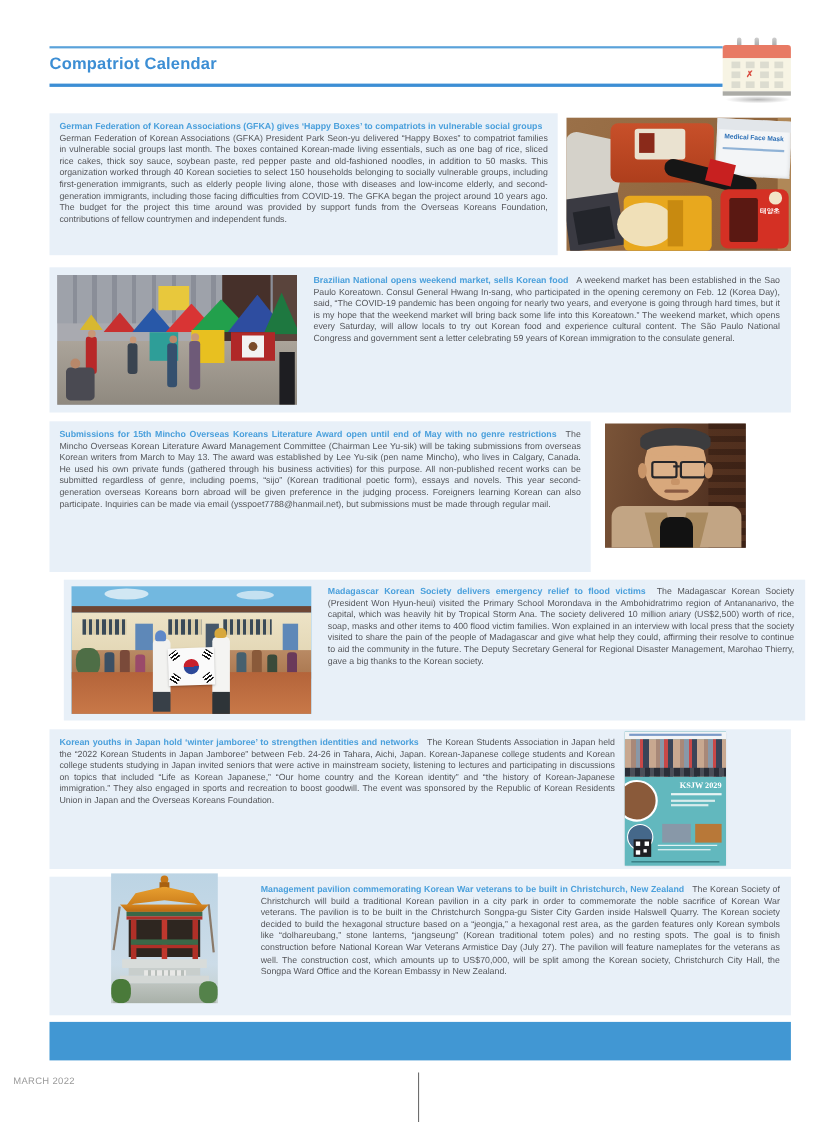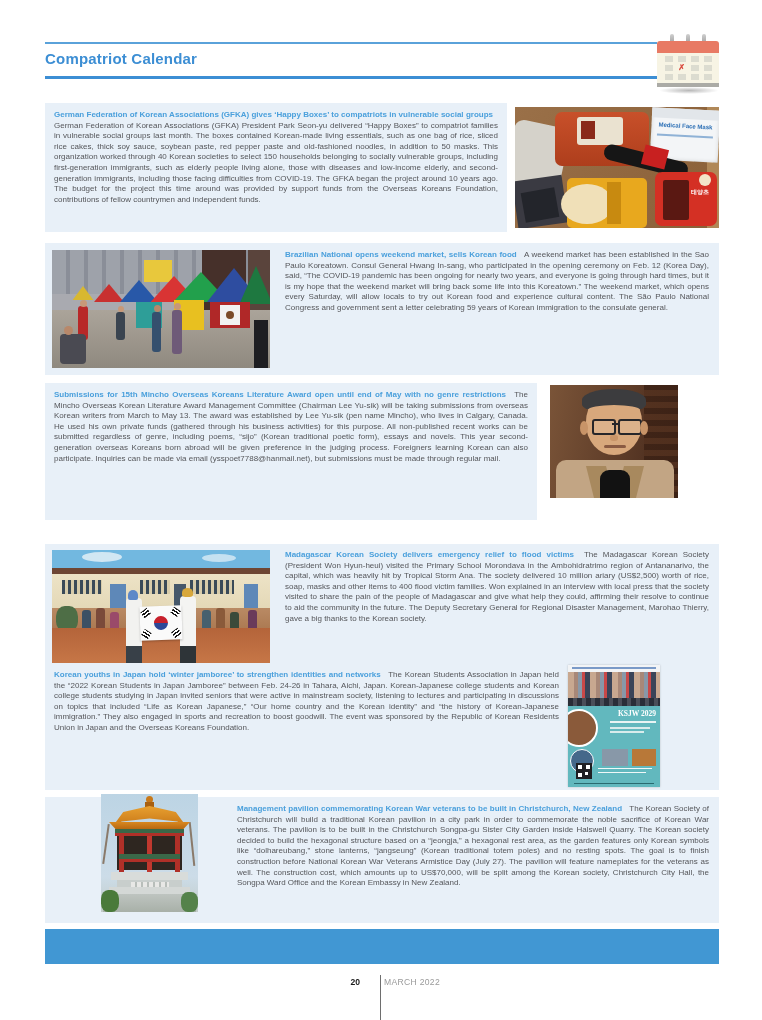--- a/index.html
+++ b/index.html
@@ -163,21 +163,21 @@
       <div class="s" style="left:68px;top:34px;width:20px;height:12px;border:2px solid #26262a;border-radius:3px;background:rgba(255,255,255,.12);"></div>
       <div class="s" style="left:62px;top:38px;width:6px;height:2px;background:#26262a;"></div>
       <div class="s" style="left:60px;top:50px;width:8px;height:6px;background:#C89468;border-radius:40%;"></div>
       <div class="s" style="left:54px;top:60px;width:22px;height:3px;background:#8A5A42;border-radius:2px;"></div>
       <div class="s" style="left:30px;top:36px;width:8px;height:14px;background:#C89468;border-radius:50%;"></div>
       <div class="s" style="left:90px;top:36px;width:8px;height:14px;background:#C89468;border-radius:50%;"></div>
     </div>
   </div>
 
   <div class="row" style="top:527px;height:128px;">
-    <div class="panel" style="left:0;top:0;width:674px;height:128px;margin-top:17px;">
+    <div class="panel" style="left:13px;top:0;width:674px;height:128px;">
       <div class="photo" style="left:7px;top:6px;width:218px;height:116px;background:#72B8E0;">
         <div class="s" style="left:30px;top:2px;width:40px;height:10px;background:#E8F2F8;border-radius:50%;opacity:.8;"></div>
         <div class="s" style="left:150px;top:4px;width:34px;height:8px;background:#E8F2F8;border-radius:50%;opacity:.7;"></div>
         <div class="s" style="left:0;top:18px;width:218px;height:6px;background:#6E4634;"></div>
         <div class="s" style="left:0;top:24px;width:218px;height:42px;background:#E9DfC2;background:linear-gradient(#EDE3C6,#E2D6B4);">
           <div class="s" style="left:10px;top:6px;width:40px;height:14px;background:repeating-linear-gradient(90deg,#3A4A58 0 3px,#D8CCAA 3px 6px);"></div>
           <div class="s" style="left:88px;top:6px;width:30px;height:14px;background:repeating-linear-gradient(90deg,#3A4A58 0 3px,#D8CCAA 3px 6px);"></div>
           <div class="s" style="left:138px;top:6px;width:44px;height:14px;background:repeating-linear-gradient(90deg,#3A4A58 0 3px,#D8CCAA 3px 6px);"></div>
           <div class="s" style="left:58px;top:10px;width:16px;height:30px;background:#5E88B8;"></div>
           <div class="s" style="left:122px;top:10px;width:12px;height:30px;background:#46586A;"></div>
@@ -275,18 +275,17 @@
         <span class="art-heading">Management pavilion commemorating Korean War veterans to be built in Christchurch, New Zealand</span>
         <span>The Korean Society of Christchurch will build a traditional Korean pavilion in a city park in order to commemorate the noble sacrifice of Korean War veterans. The pavilion is to be built in the Christchurch Songpa-gu Sister City Garden inside Halswell Quarry. The Korean society decided to build the hexagonal structure based on a “jeongja,” a hexagonal rest area, as the garden features only Korean symbols like “dolhareubang,” stone lanterns, “jangseung” (Korean traditional totem poles) and no resting spots. The goal is to finish construction before National Korean War Veterans Armistice Day (July 27). The pavilion will feature nameplates for the veterans as well. The construction cost, which amounts up to US$70,000, will be split among the Korean society, Christchurch City Hall, the Songpa Ward Office and the Korean Embassy in New Zealand.</span>
       </p>
     </div>
   </div>
 
   <div class="banner">
   </div>
 
   <div class="footer">
-    <span class="pgno">20</span>
     <span class="issue">MARCH 2022</span>
   </div>
   <div class="vline"></div>
 
 </div>
 
 </body></html>

